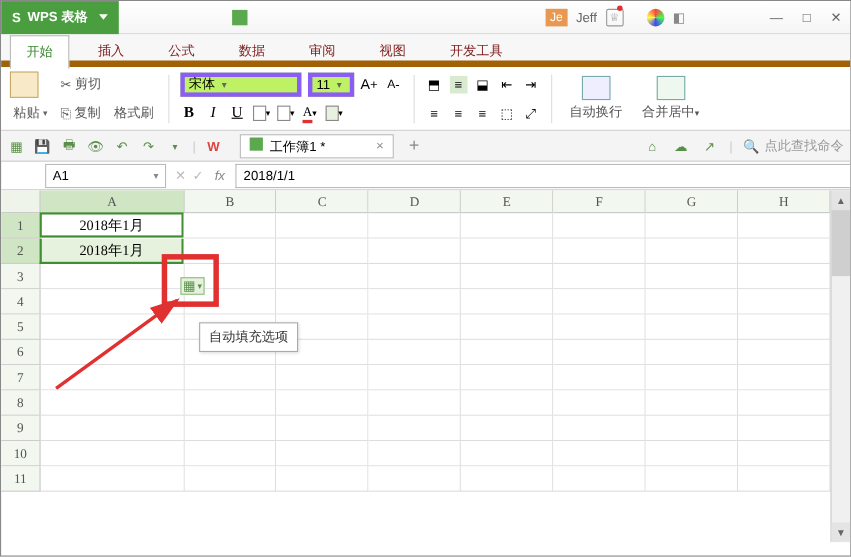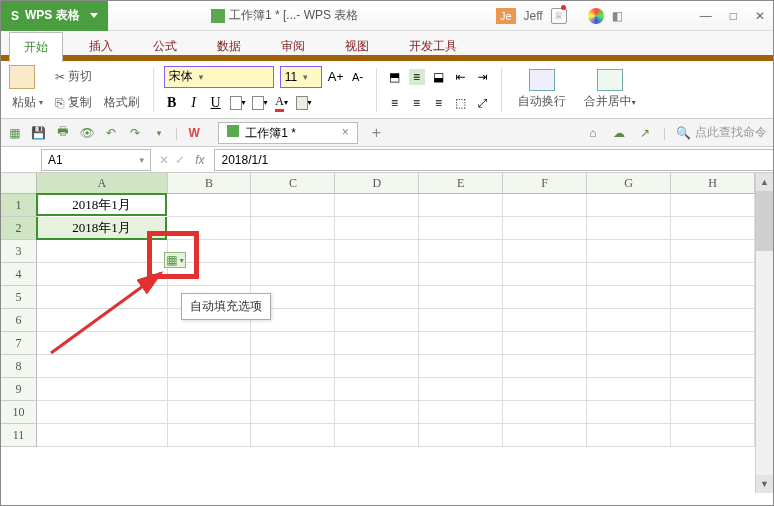--- a/index.html
+++ b/index.html
@@ -17,21 +17,21 @@
 .win-ctrl{position:absolute;right:8px;display:flex;gap:18px;color:#666;font-size:14px}
 .win-ctrl span{cursor:pointer}
 .menubar{height:30px;display:flex;align-items:flex-start;padding-left:8px;gap:12px;border-bottom:6px solid #a16207;background:#f7f7f7}
 .tab{padding:6px 14px;color:#7f1d1d;cursor:pointer;position:relative;top:1px}
 .tab.active{background:#fff;border:1px solid #bbb;border-bottom:1px solid #fff;color:#3a8b2f}
 .ribbon{height:58px;background:#fff;border-bottom:1px solid #ccc;display:flex;align-items:center;padding:4px 8px;gap:6px}
 .rgrp{display:flex;flex-direction:column;gap:4px}
 .rrow{display:flex;align-items:center;gap:6px;height:22px}
 .ribbon .btn{display:flex;align-items:center;gap:3px;padding:2px 3px;color:#555;cursor:pointer;white-space:nowrap}
 .sep{width:1px;height:44px;background:#ddd;margin:0 4px}
-.combo{height:22px;border:1px solid #8b5cf6;background:#fef9c3;display:flex;align-items:center;padding:0 4px;gap:6px}
+.combo{height:22px;border:4px solid #8b5cf6;background:#bef264;display:flex;align-items:center;padding:0 4px;gap:6px}
 .combo .dd{color:#666;font-size:9px}
 .fb{font-weight:bold;font-family:serif;font-size:14px;width:16px;text-align:center;cursor:pointer}
 .fi{font-style:italic;font-family:serif;font-size:14px;width:16px;text-align:center;cursor:pointer}
 .fu{text-decoration:underline;font-family:serif;font-size:14px;width:16px;text-align:center;cursor:pointer}
 .ic{width:16px;height:16px;display:inline-flex;align-items:center;justify-content:center;cursor:pointer}
 .sq{width:14px;height:14px;border:1px solid #888}
 .bigbtn{display:flex;flex-direction:column;align-items:center;gap:2px;padding:2px 6px;cursor:pointer;color:#555}
 .bigbtn .bigic{width:26px;height:22px;border:1px solid #7aa;background:#eef8ee}
 .qat{height:28px;background:#f4f4f4;border-bottom:1px solid #ccc;display:flex;align-items:center;padding:0 6px;gap:8px}
 .qat .q{width:16px;height:16px;cursor:pointer;display:flex;align-items:center;justify-content:center;color:#5a8f4a}
@@ -69,21 +69,20 @@
 <body>
 
 <div class="titlebar">
   <div class="app-badge">
     <span>S</span>
     <span>WPS 表格</span>
     <span class="tri"></span>
   </div>
   <div class="doc-title">
     <span class="ico"></span>
-    <span>工作簿1 * [...- WPS 表格</span>
   </div>
   <div class="user-area">
     <span class="user-badge">Je</span>
     <span class="user-name">Jeff</span>
     <span class="crown">♕</span>
     <span style="position:relative;top:-8px;left:-14px;width:5px;height:5px;background:#e03030;border-radius:50%"></span>
     <span class="colorball"></span>
     <span style="color:#888">◧</span>
   </div>
   <div class="win-ctrl">

